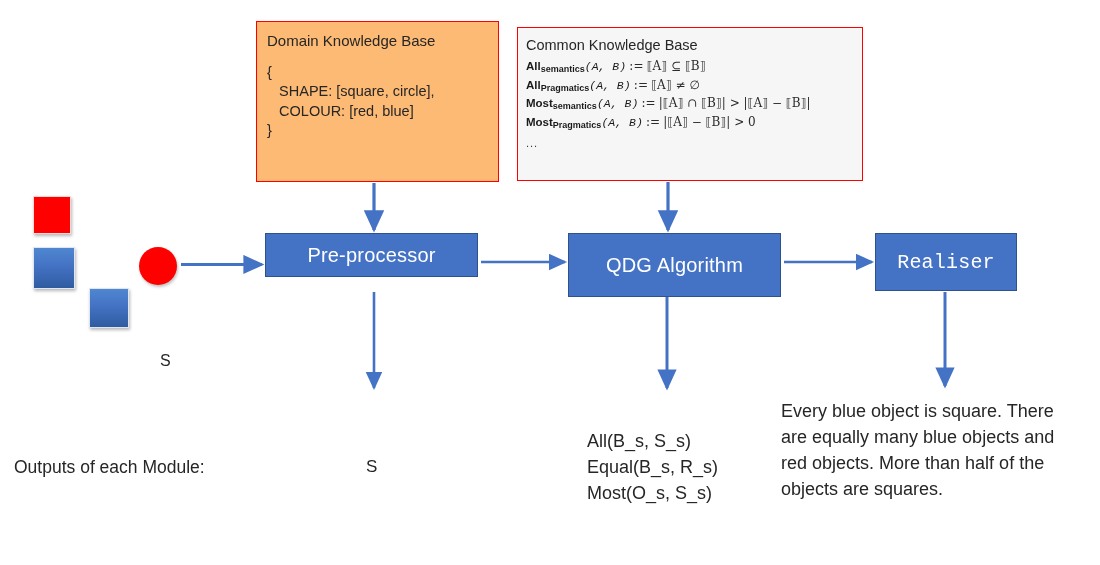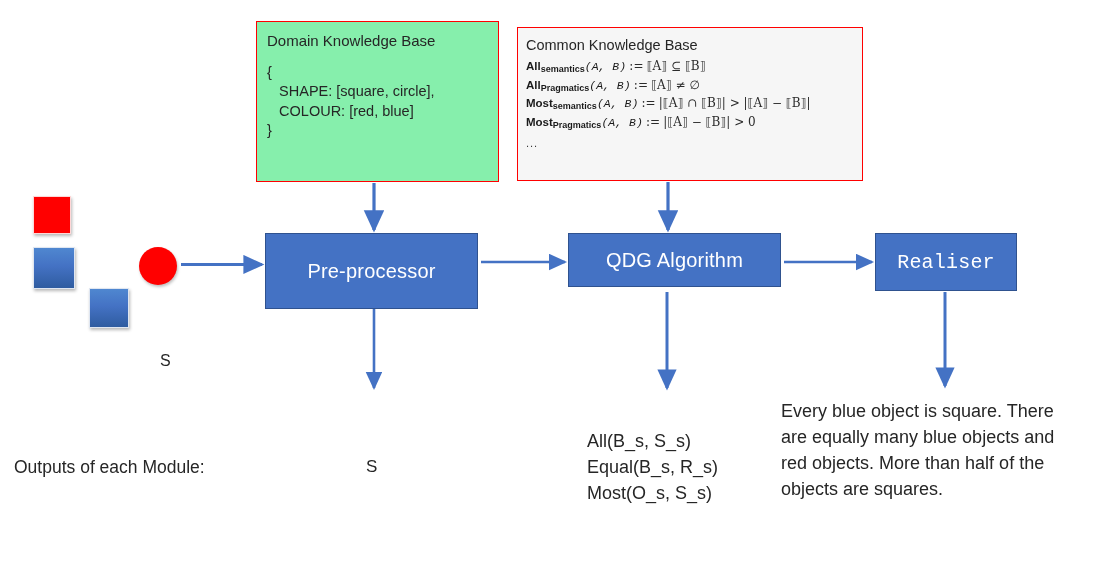--- a/index.html
+++ b/index.html
@@ -15,21 +15,21 @@
     font-family: "Liberation Sans", sans-serif;
     color: #262626;
     -webkit-font-smoothing: antialiased;
   }
 
   
   .kb-box {
     position: absolute;
     border: 1.5px solid #ff0000;
     box-sizing: border-box;
-    background: #86efac;
+    background: #fdba74;
   }
   #domain-kb {
     left: 256px;
     top: 21px;
     width: 243px;
     height: 161px;
     padding: 10px 0 0 10px;
   }
   #common-kb {
     left: 517px;
@@ -99,22 +99,22 @@
     border: 1px solid #2f528f;
     box-sizing: border-box;
     color: #ffffff;
     display: flex;
     align-items: center;
     justify-content: center;
     font-size: 20px;
     letter-spacing: .2px;
     white-space: nowrap;
   }
-  #box-preprocessor { left: 265px; top: 233px; width: 213px; height: 76px; }
-  #box-qdg          { left: 568px; top: 233px; width: 213px; height: 54px; text-align: center; }
+  #box-preprocessor { left: 265px; top: 233px; width: 213px; height: 44px; }
+  #box-qdg          { left: 568px; top: 233px; width: 213px; height: 64px; text-align: center; }
   #box-realiser     { left: 875px; top: 233px; width: 142px; height: 58px; font-family: Liberation Mono, monospace; }
 
   
   .shape { position: absolute; }
   .sq {
     background: linear-gradient(180deg, #4f87d0 0%, #4472c4 45%, #2f5ca0 100%);
     border: 1px solid #dfe6f1;
     box-shadow: 1px 2px 3px rgba(0,0,0,.28);
     box-sizing: border-box;
   }

